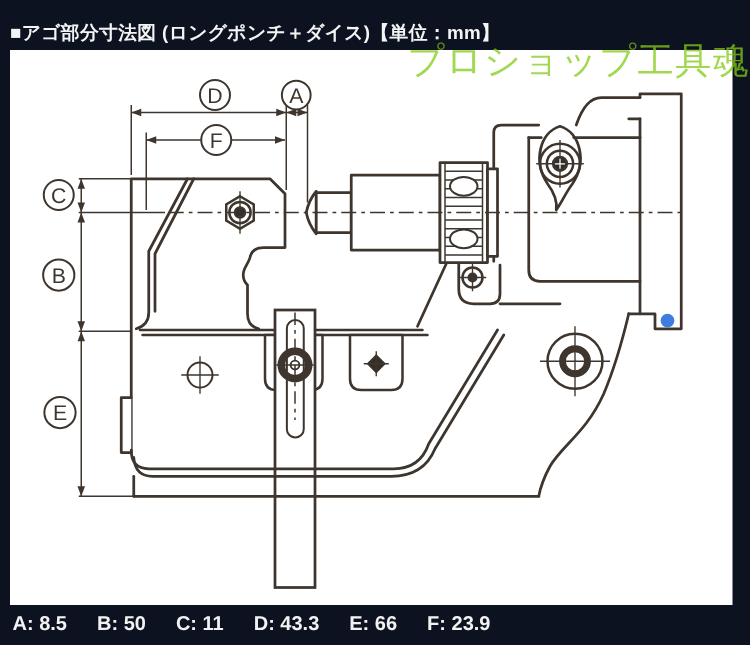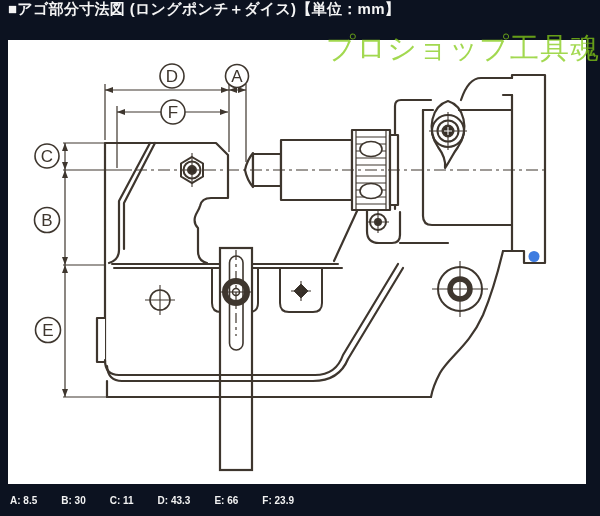--- a/index.html
+++ b/index.html
@@ -2,43 +2,43 @@
 <html><head>
 <meta charset="utf-8">
 <style>
   html,body{margin:0;padding:0;}
   body{
     width:600px;height:516px;position:relative;overflow:hidden;
     background:#0c1220;
     font-family:"Liberation Sans", sans-serif;
   }
   .topbar{
-    position:absolute;left:0;top:0;width:600px;height:24px;
-    background:#0c1220;display:flex;align-items:flex-start;
+    position:absolute;left:0;top:12px;width:600px;height:24px;
+    background:#0c1220;display:flex;align-items:flex-end;
   }
   .topbar .title{
     color:#f4f4f4;font-size:15px;font-weight:600;
     padding-left:8px;letter-spacing:.3px;white-space:nowrap;
   }
   .watermark{
     position:absolute;top:5px;right:0px;z-index:6;
     font-size:29px;font-weight:400;letter-spacing:1px;
     color:#84cc16;opacity:.75;white-space:nowrap;pointer-events:none;margin-top:24px;
   }
   .panel{
     position:absolute;left:8px;top:40px;width:578px;height:444px;
     background:#ffffff;
   }
   .panel svg{display:block;}
   .bottombar{
     position:absolute;left:0;top:484px;width:600px;height:32px;
     background:#0c1220;display:flex;align-items:center;
   }
   .bottombar .dim{
-    color:#f2f2f2;font-size:10px;font-weight:600;
+    color:#f2f2f2;font-size:16px;font-weight:600;
     margin-right:24px;white-space:nowrap;
   }
   .bottombar .dim:first-child{margin-left:10px;}
   .circ-letter{
     font-family:"Liberation Sans", sans-serif;
     font-size:17px;fill:#3e362e;
   }
 </style>
 </head>
 <body>
@@ -198,18 +198,18 @@
       <text class="circ-letter" x="47" y="226">B</text>
       <text class="circ-letter" x="48" y="336">E</text>
     </g>
 
     <circle cx="534" cy="256.5" r="5.5" fill="#3e7ce0"></circle>
   </svg>
 </div>
 
 <div class="bottombar">
   <span class="dim">A: 8.5</span>
-  <span class="dim">B: 30</span>
+  <span class="dim">B: 50</span>
   <span class="dim">C: 11</span>
   <span class="dim">D: 43.3</span>
   <span class="dim">E: 66</span>
   <span class="dim">F: 23.9</span>
 </div>
 
 </body></html>

